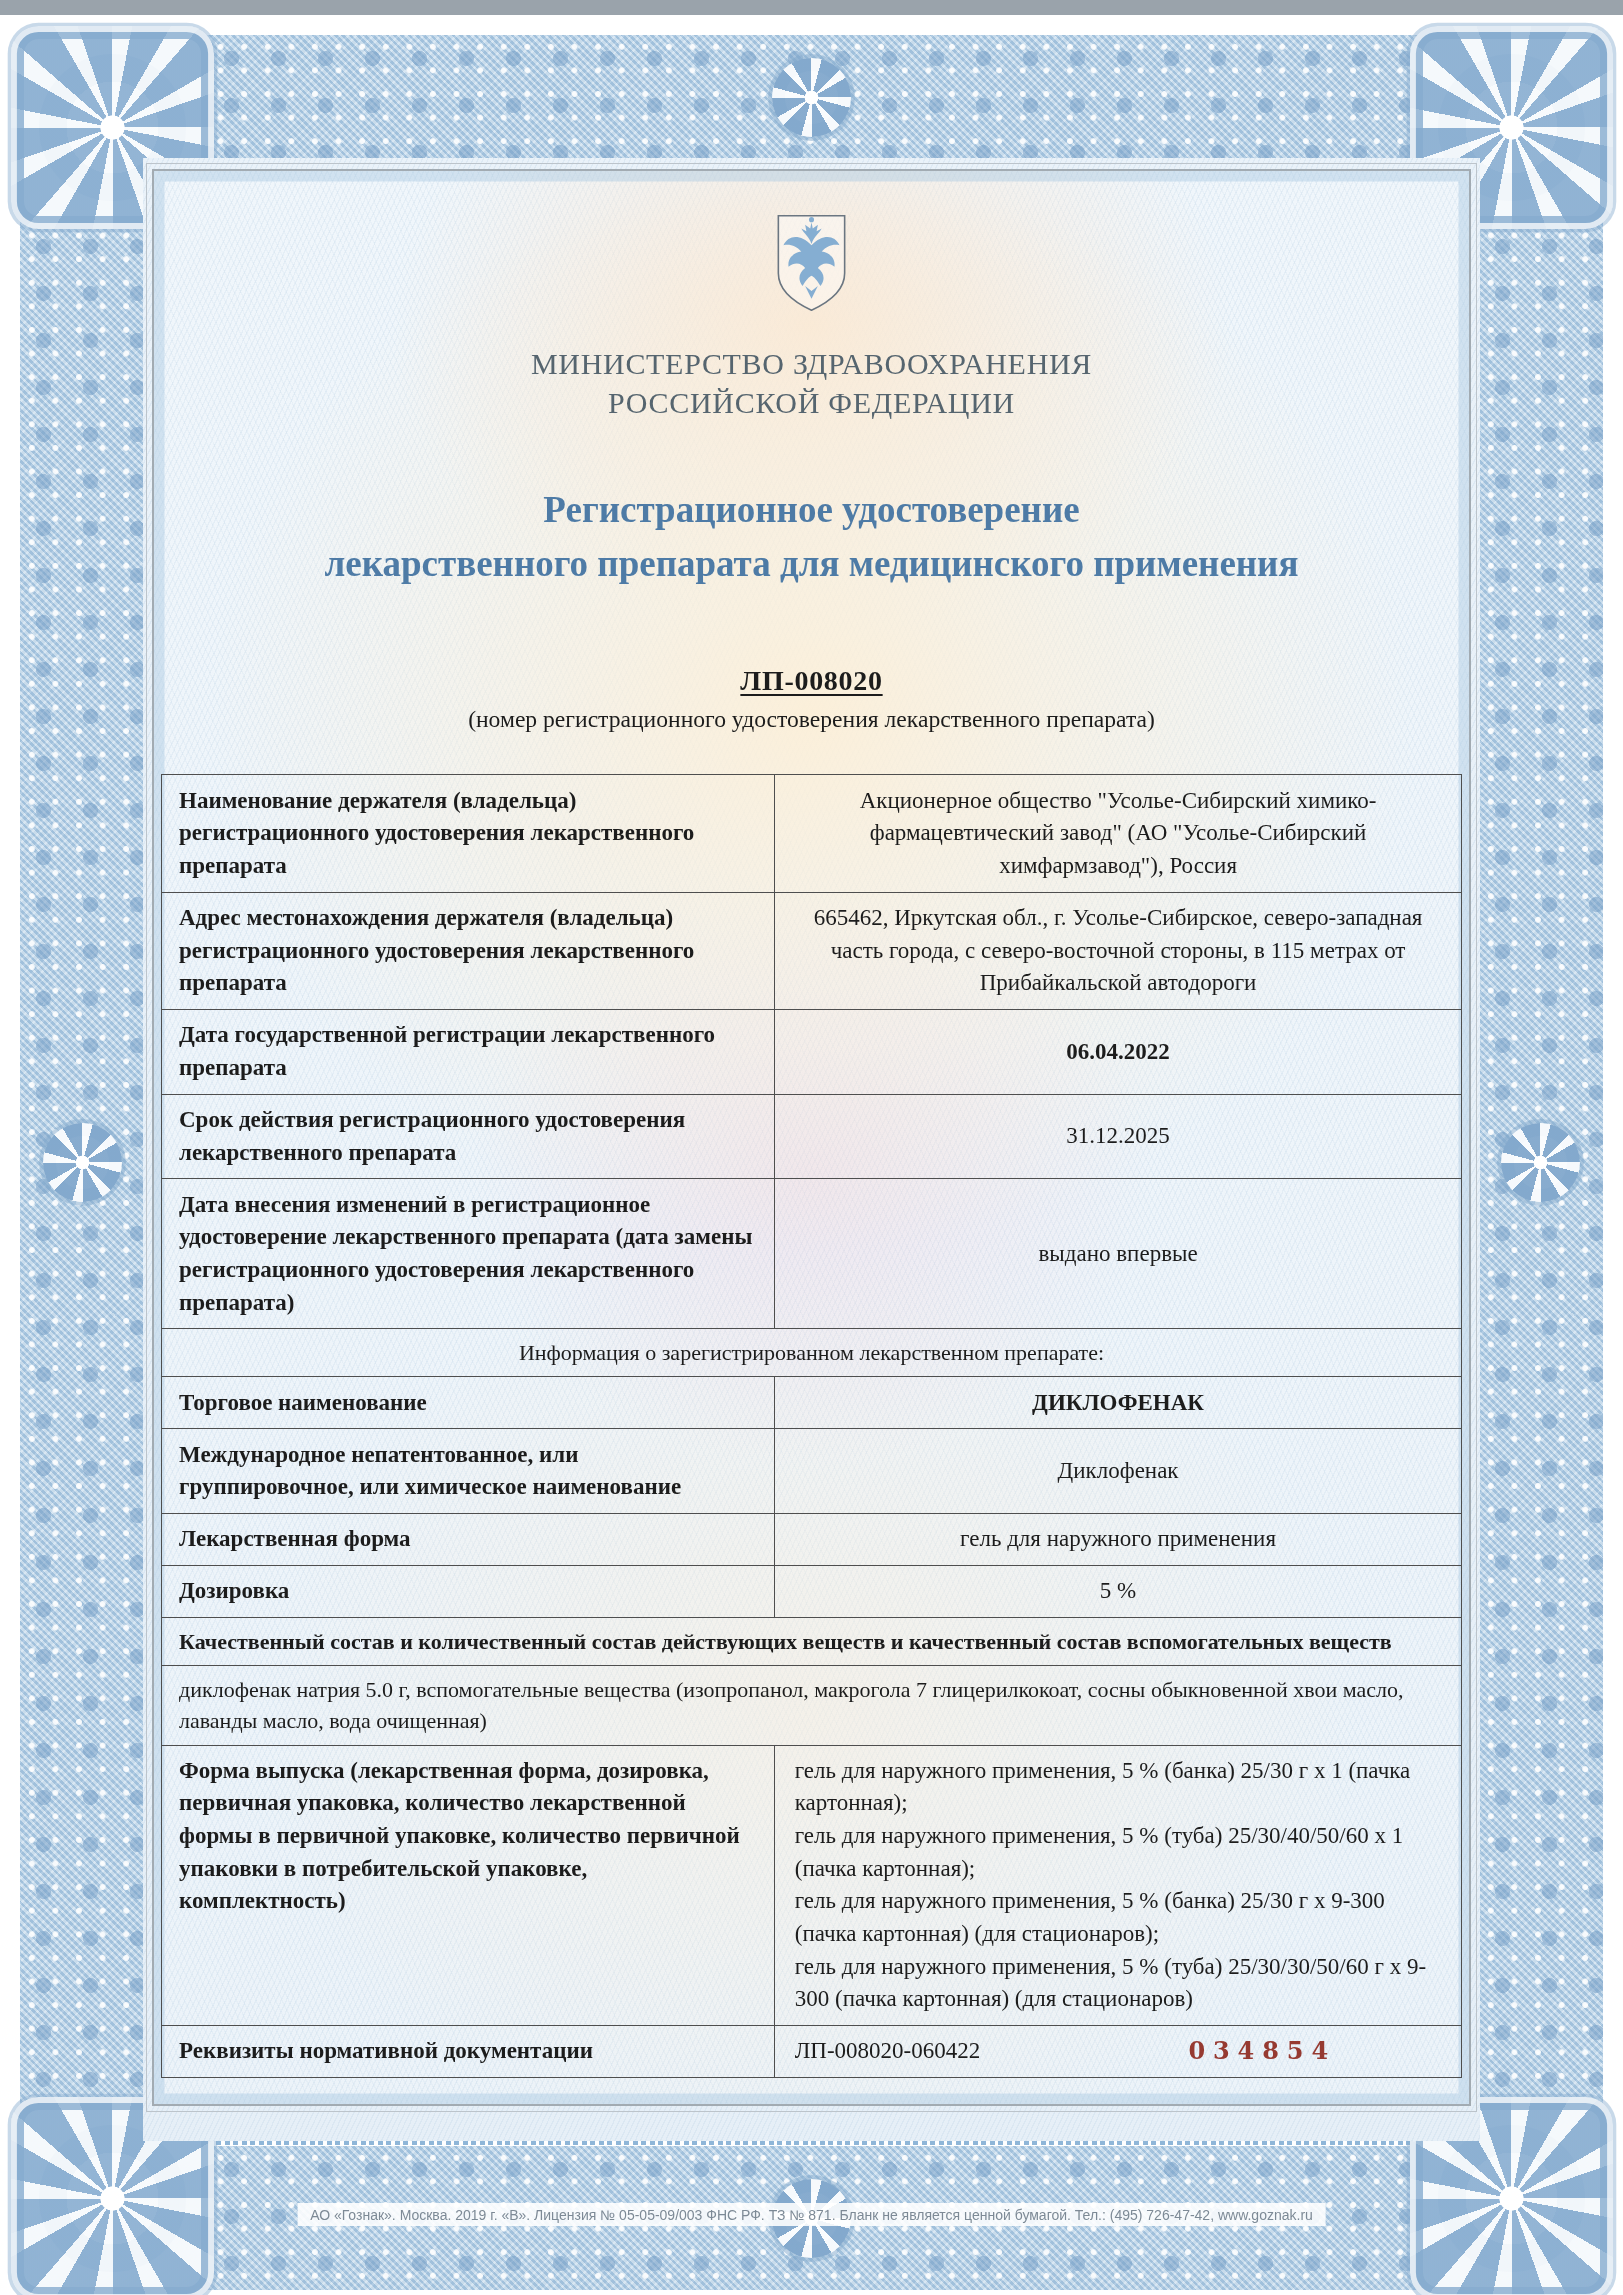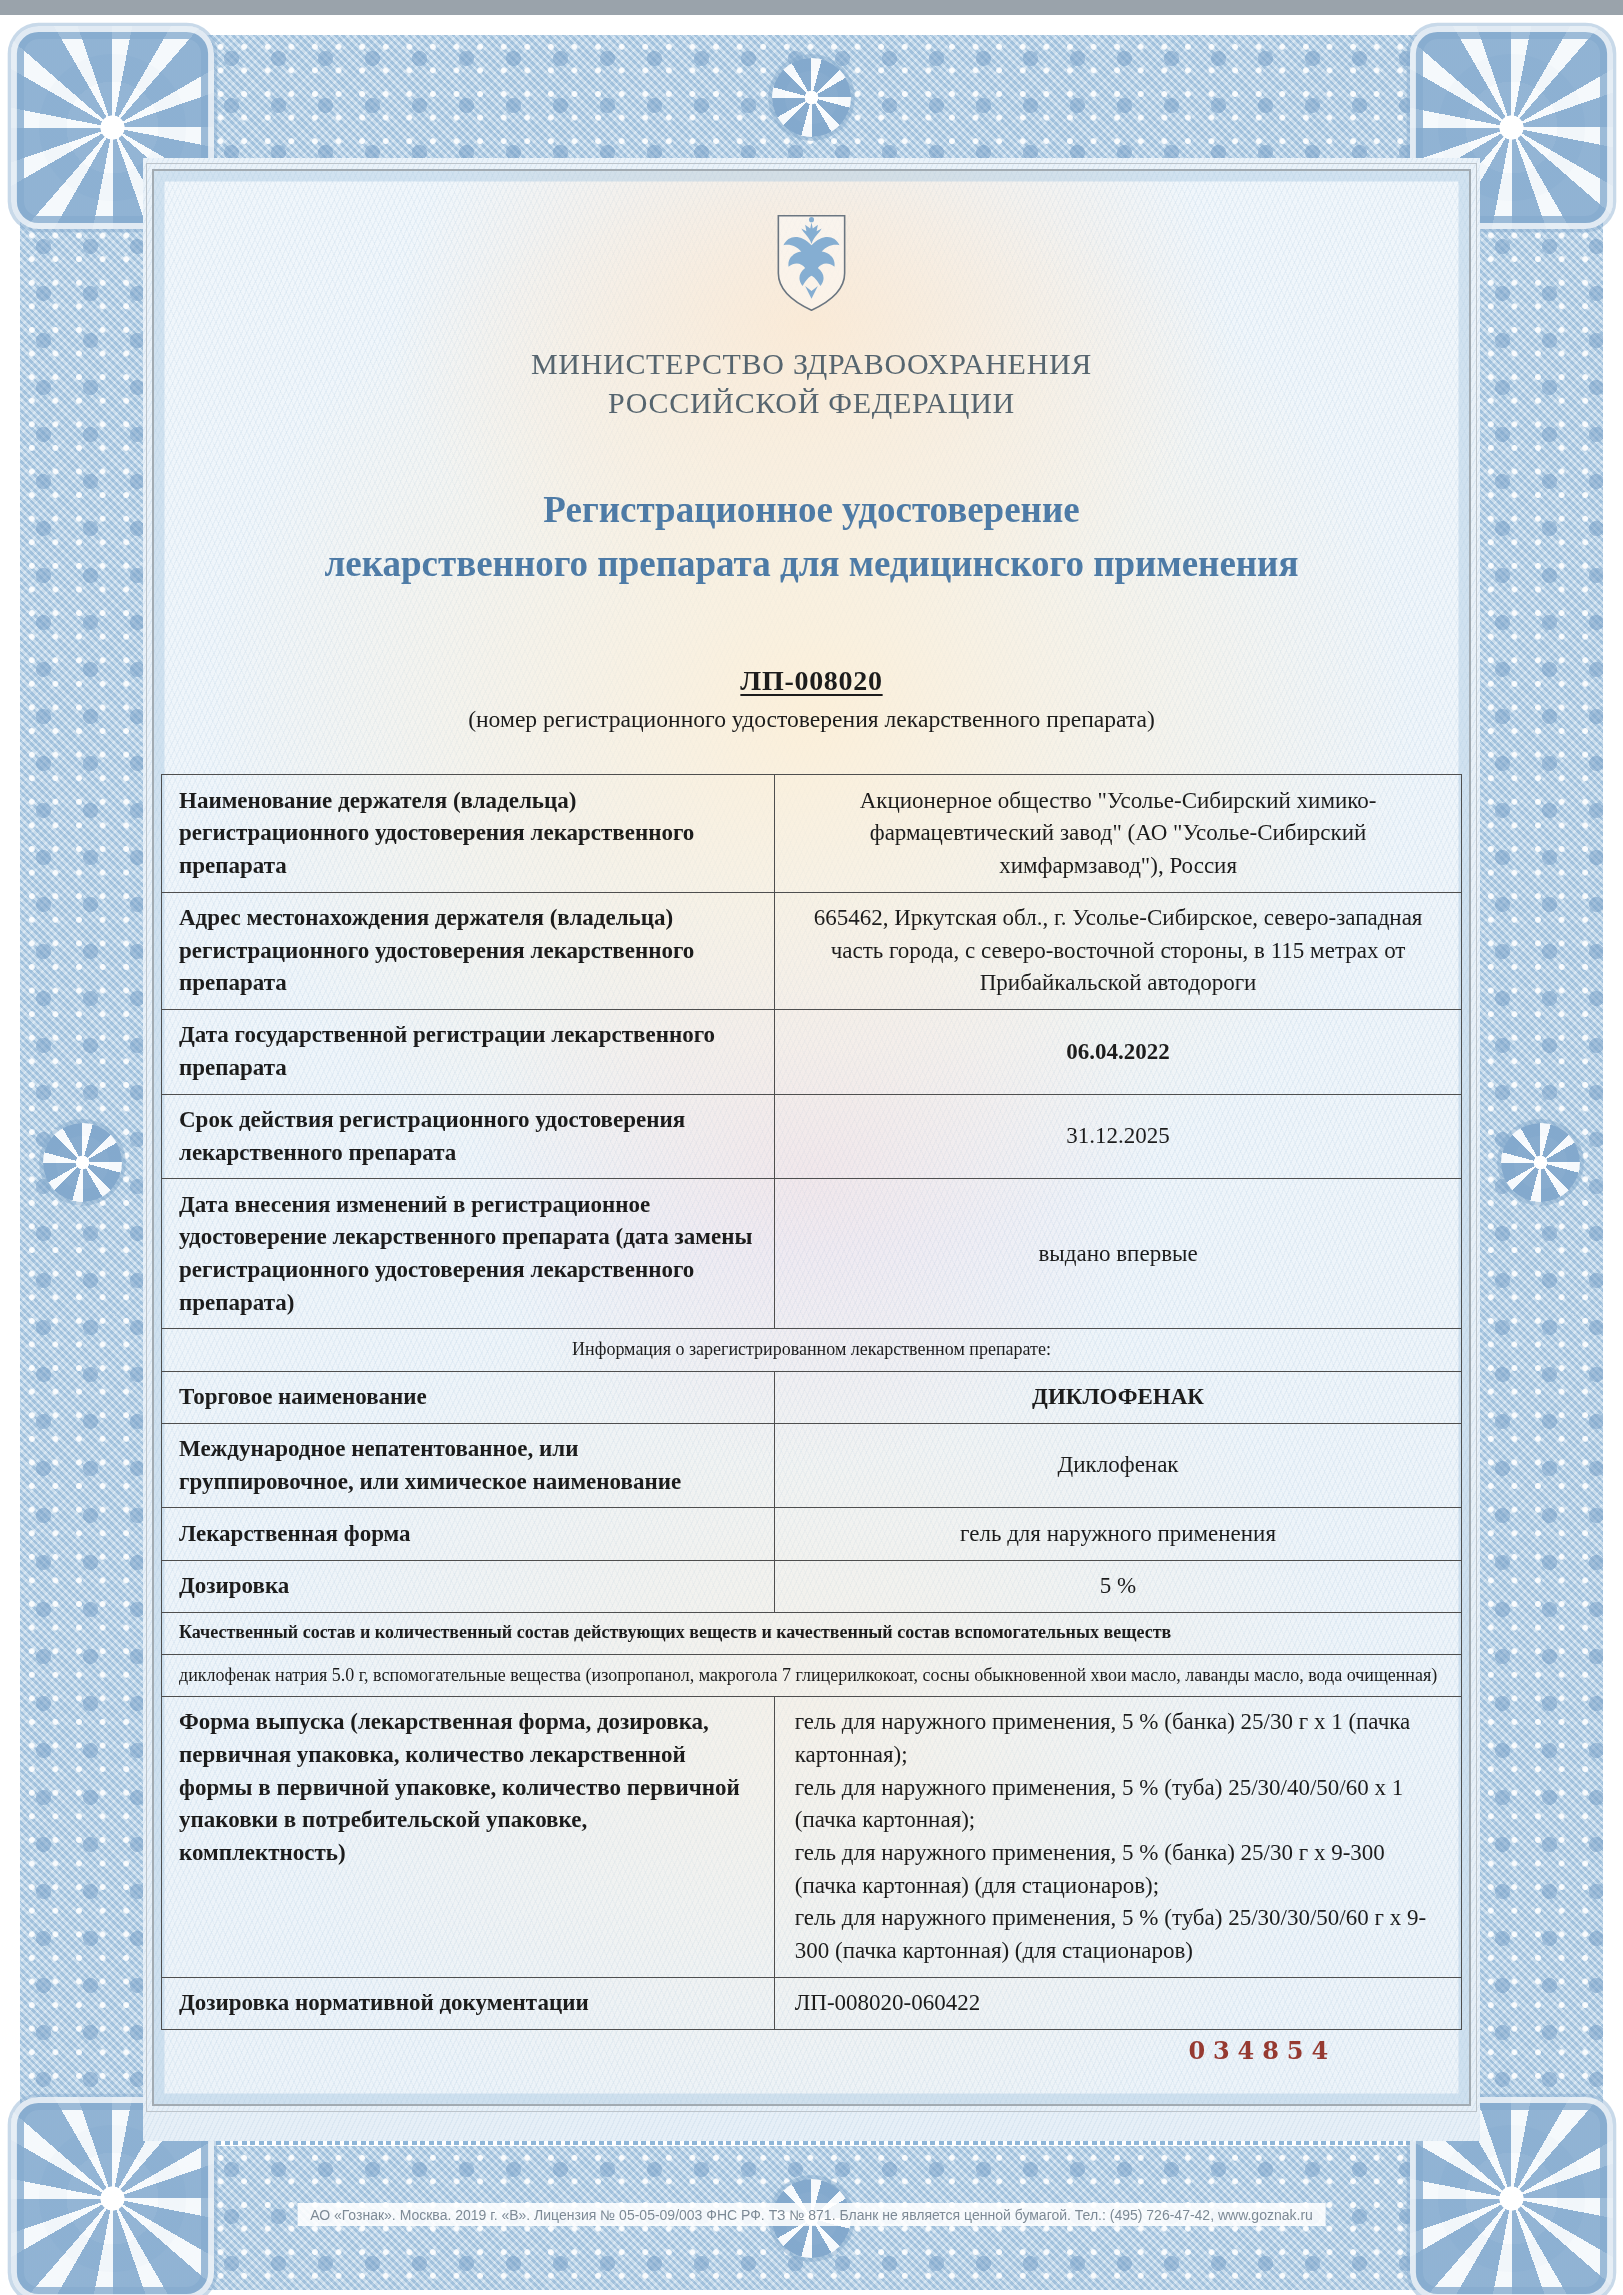--- a/index.html
+++ b/index.html
@@ -84,21 +84,21 @@
   .reg-cap{margin-top:9.2px;font-size:23.6px;}
   
   .cert-table{width:1301px;margin-top:41px;border:1.3px solid #4e4e4e;box-sizing:border-box;}
   .trow{display:flex;}
   .trow + .trow{border-top:1.3px solid #4e4e4e;}
   .tlabel{width:47.2%;box-sizing:border-box;border-right:1.3px solid #4e4e4e;padding:9.2px 17px;font-weight:bold;font-size:23px;line-height:1.42;}
   .tvalue{flex:1;box-sizing:border-box;padding:9.2px 19.6px;font-size:23px;line-height:1.42;display:flex;flex-direction:column;justify-content:center;align-items:center;text-align:center;}
   .tvalue.left{align-items:flex-start;text-align:left;}
   .tvalue .vline{display:block;}
   .bold{font-weight:bold;}
-  .full{width:100%;box-sizing:border-box;padding:7.9px 17px;font-size:18px;line-height:1.42;}
+  .full{width:100%;box-sizing:border-box;padding:7.9px 17px;font-size:22px;line-height:1.42;}
   .full.center{text-align:center;}
   .full.bold{font-weight:bold;}
   
   .serial{
     position:absolute;top:2021px;right:287px;
     font-family:"DejaVu Serif","Liberation Serif",serif;
     font-weight:bold;font-size:24px;letter-spacing:7.9px;color:#963a31;
   }
   .fineprint{
     position:absolute;bottom:84px;left:50%;transform:translateX(-50%);
@@ -221,21 +221,21 @@
         <div class="tlabel">Форма выпуска (лекарственная форма, дозировка, первичная упаковка, количество лекарственной формы в первичной упаковке, количество первичной упаковки в потребительской упаковке, комплектность)</div>
         <div class="tvalue left">
           <span class="vline">гель для наружного применения, 5 % (банка) 25/30 г х 1 (пачка картонная);</span>
           <span class="vline">гель для наружного применения, 5 % (туба) 25/30/40/50/60 х 1 (пачка картонная);</span>
           <span class="vline">гель для наружного применения, 5 % (банка) 25/30 г х 9-300 (пачка картонная) (для стационаров);</span>
           <span class="vline">гель для наружного применения, 5 % (туба) 25/30/30/50/60 г х 9-300 (пачка картонная) (для стационаров)</span>
         </div>
       </div>
 
       <div class="trow">
-        <div class="tlabel">Дозировка нормативной документации</div>
+        <div class="tlabel">Реквизиты нормативной документации</div>
         <div class="tvalue left">ЛП-008020-060422</div>
       </div>
 
     </div>
   </div>
 
   <div class="serial">034854</div>
   <div class="fineprint">АО «Гознак». Москва. 2019 г. «В». Лицензия № 05-05-09/003 ФНС РФ. ТЗ № 871. Бланк не является ценной бумагой. Тел.: (495) 726-47-42, www.goznak.ru</div>
 
 </div>

